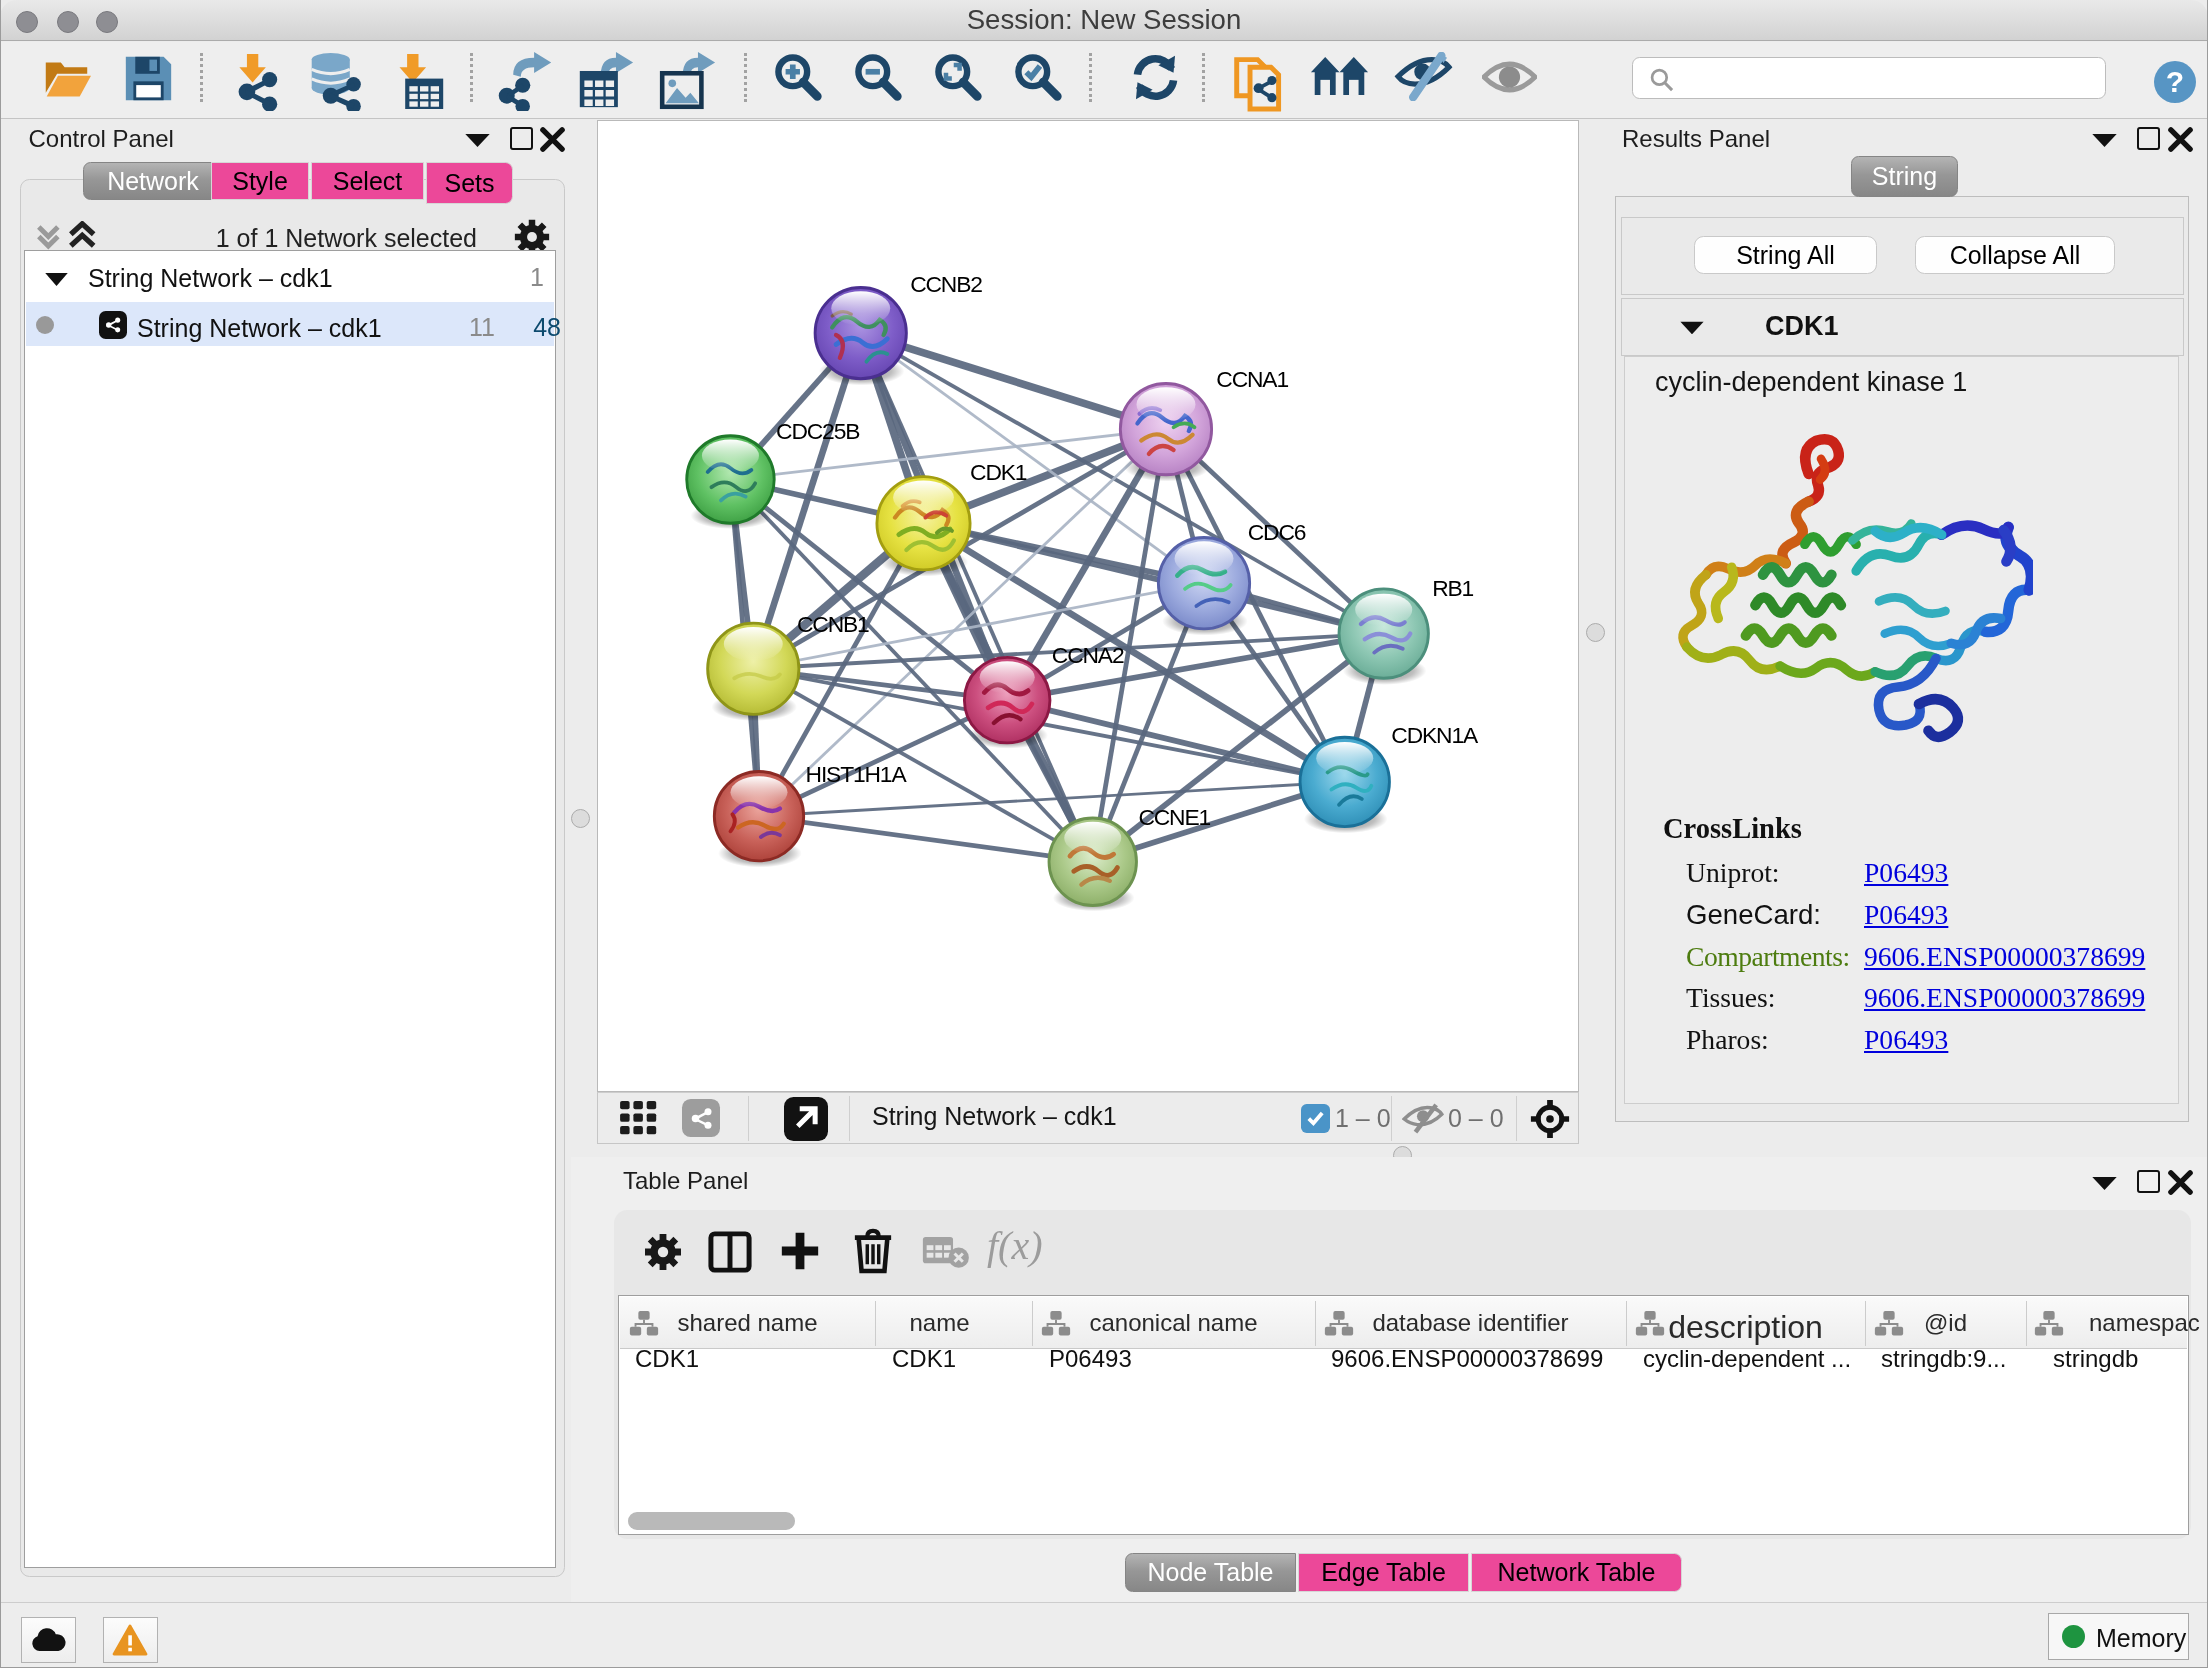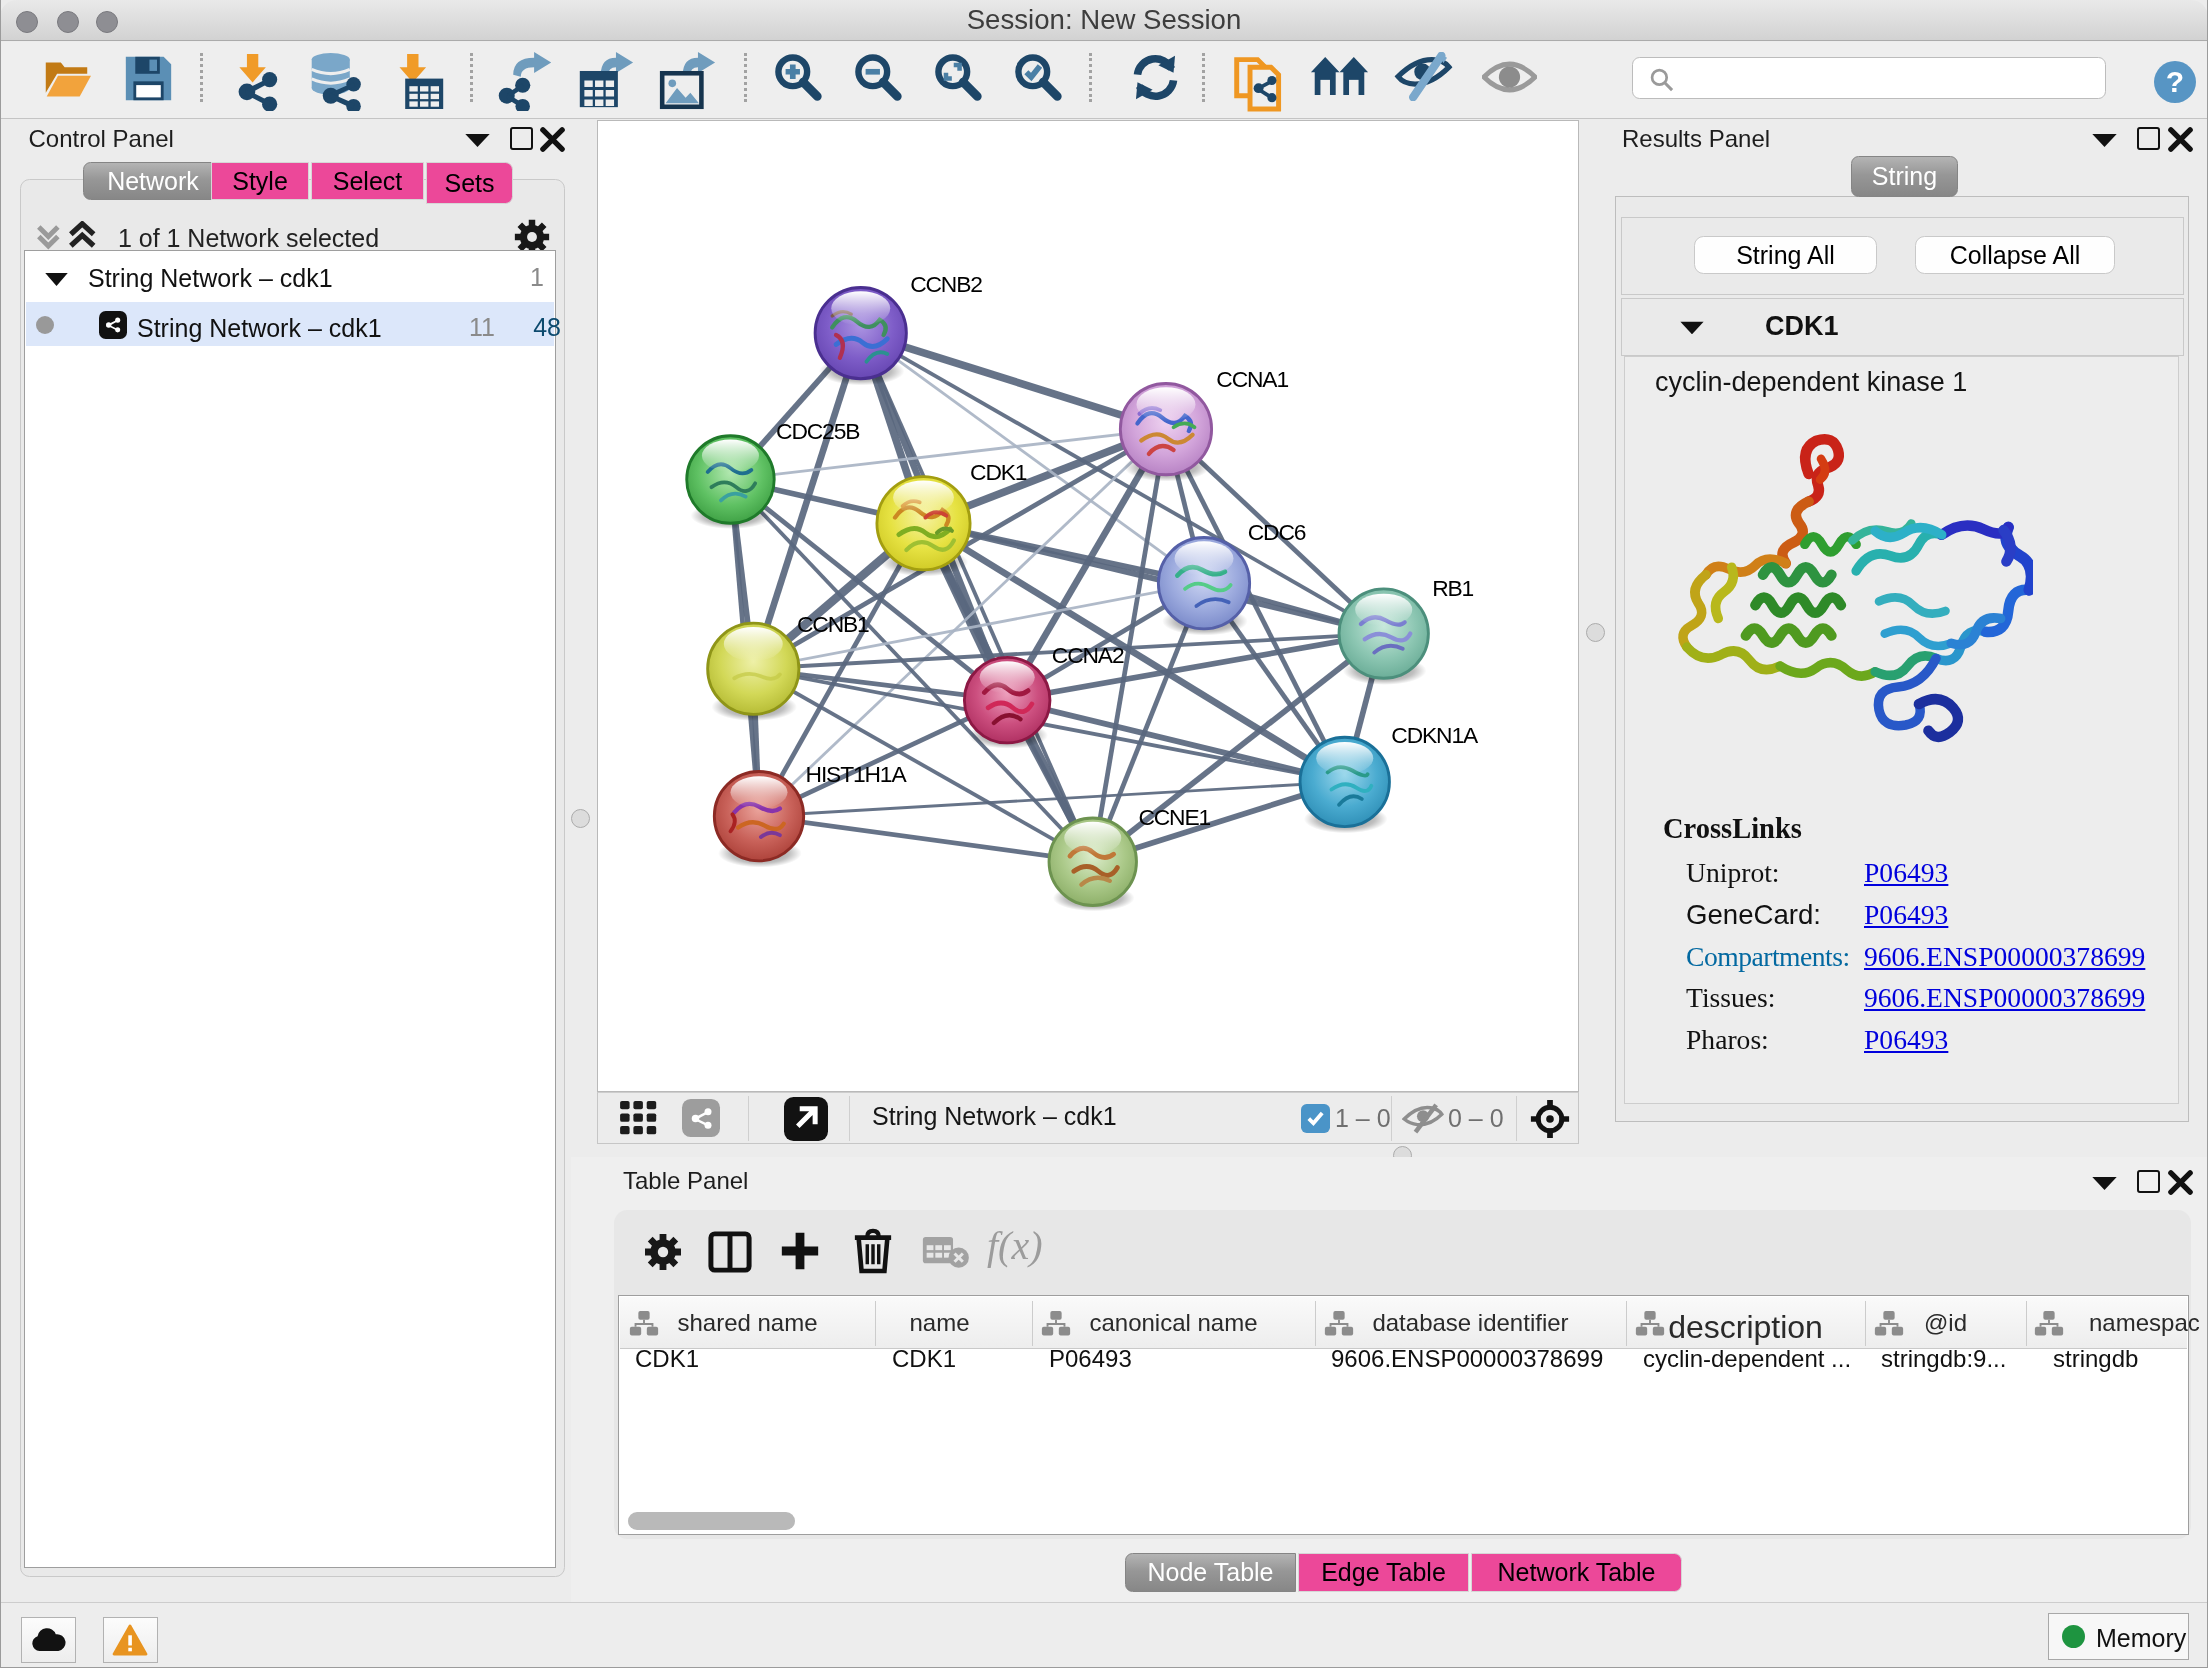--- a/index.html
+++ b/index.html
@@ -222,21 +222,21 @@
       <path d="M2 2 L7 7 L12 2"></path>
       <path d="M2 7 L7 12 L12 7"></path>
     </g>
   </svg>
 <svg class="abs" style="left:67px;top:221px" width="40" height="28.5" viewBox="0 0 21 15">
     <g stroke="#222" stroke-width="2.8" fill="none">
       <path d="M2 7 L8 1.5 L14 7"></path>
       <path d="M2 13 L8 7.5 L14 13"></path>
     </g>
   </svg>
-<div class="abs" style="left:20px;top:224px;width:457px;text-align:center;font-size:25px;color:#222">1 of 1 Network selected</div>
+<div class="abs" style="left:20px;top:224px;width:457px;text-align:right;font-size:25px;color:#222">1 of 1 Network selected</div>
 <svg class="abs" style="left:512px;top:217px" width="40" height="40" viewBox="0 0 21 21">
 <g fill="#181818">
       <circle cx="10.5" cy="10.5" r="6.4"></circle>
       <g stroke="#181818" stroke-width="3.4">
         <path d="M10.5 1.5 V6 M10.5 15 V19.5 M1.5 10.5 H6 M15 10.5 H19.5"></path>
         <path d="M4.1 4.1 L7.4 7.4 M13.6 13.6 L16.9 16.9 M4.1 16.9 L7.4 13.6 M13.6 7.4 L16.9 4.1"></path>
       </g>
     </g>
 <circle cx="10.5" cy="10.5" r="2.6" fill="#e9e9e9"></circle>
 </svg>
@@ -614,21 +614,21 @@
 <path d="M266 288 Q288 276 302 292 Q314 306 298 318 Q284 328 276 316" stroke="#1c2f9e" stroke-width="11"></path>
 <path d="M355 105 Q368 122 358 138" stroke="#2a3ec6" stroke-width="11"></path>
 </g>
 </svg>
 
 <div class="abs" style="left:1663px;top:813px;font-family:'Liberation Serif',serif;font-size:28.5px;font-weight:bold;color:#111">CrossLinks</div>
 <div class="abs" style="font-family:'Liberation Serif',serif;font-size:27.6px;color:#111;left:1686px;top:857px">Uniprot:</div>
 <div class="abs" style="font-family:'Liberation Serif',serif;font-size:27.6px;color:#0000dd;text-decoration:underline;left:1864px;top:857px">P06493</div>
 <div class="abs" style="font-family:Liberation Sans, sans-serif;font-size:27.6px;color:#111;left:1686px;top:899px">GeneCard:</div>
 <div class="abs" style="font-family:'Liberation Serif',serif;font-size:27.6px;color:#0000dd;text-decoration:underline;left:1864px;top:899px">P06493</div>
-<div class="abs" style="font-family:'Liberation Serif',serif;font-size:27.6px;color:#0369a1;letter-spacing:-0.5px;left:1686px;top:941px">Compartments:</div>
+<div class="abs" style="font-family:'Liberation Serif',serif;font-size:27.6px;color:#4d7c0f;letter-spacing:-0.5px;left:1686px;top:941px">Compartments:</div>
 <div class="abs" style="font-family:'Liberation Serif',serif;font-size:27.6px;color:#0000dd;text-decoration:underline;left:1864px;top:941px">9606.ENSP00000378699</div>
 <div class="abs" style="font-family:'Liberation Serif',serif;font-size:27.6px;color:#111;left:1686px;top:982px">Tissues:</div>
 <div class="abs" style="font-family:'Liberation Serif',serif;font-size:27.6px;color:#0000dd;text-decoration:underline;left:1864px;top:982px">9606.ENSP00000378699</div>
 <div class="abs" style="font-family:'Liberation Serif',serif;font-size:27.6px;color:#111;left:1686px;top:1024px">Pharos:</div>
 <div class="abs" style="font-family:'Liberation Serif',serif;font-size:27.6px;color:#0000dd;text-decoration:underline;left:1864px;top:1024px">P06493</div>
 
 <div class="abs" style="left:571px;top:1157px;width:1638px;height:445px;background:#efefef"></div>
 <div class="abs hdr" style="left:623px;top:1167px">Table Panel</div>
 <svg class="abs" style="left:2092px;top:1175px" width="25" height="15" viewBox="0 0 13 8">
     <path d="M0 1 L13 1 L6.5 8 Z" fill="#111"></path>

